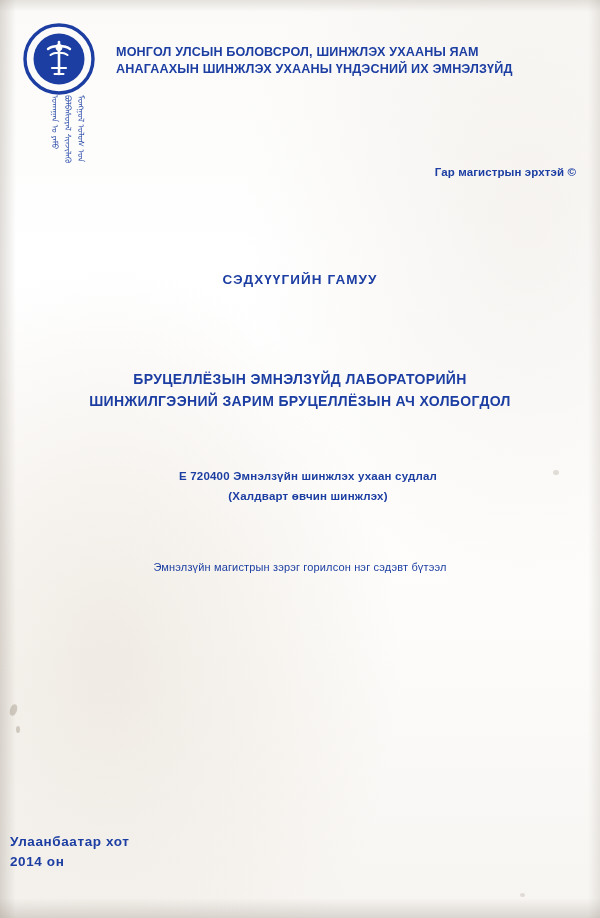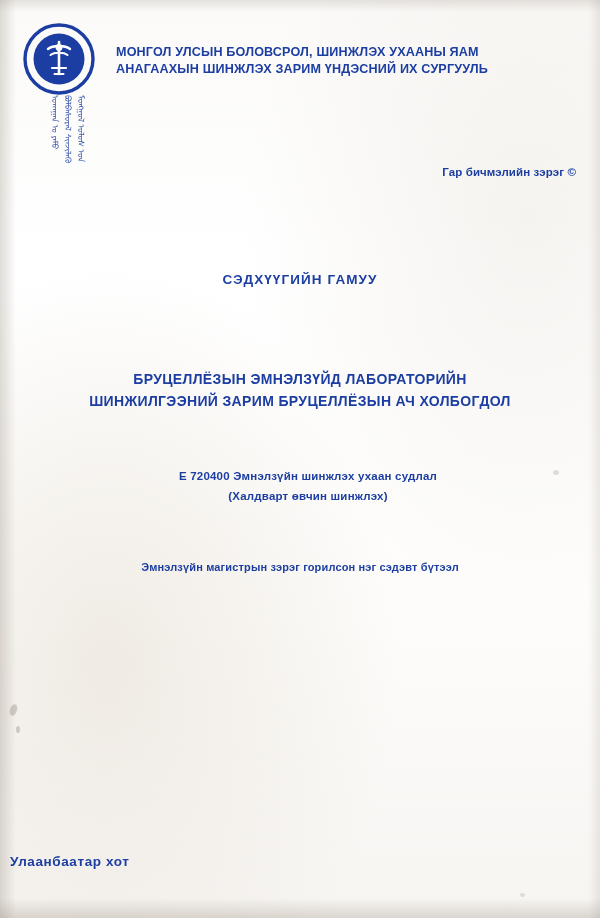--- a/index.html
+++ b/index.html
@@ -173,21 +173,21 @@
     font-weight: bold;
   }
 
   
   .degree {
     position: absolute;
     left: 0; right: 0;
     top: 561px;
     text-align: center;
     font-size: 11px;
-    font-weight: bold;
+    font-weight: normal;
     letter-spacing: 0.15px;
     color: #1c3ea2;
   }
 
   
   .footer {
     position: absolute;
     left: 10px; right: 0;
     bottom: 46px;
   }
@@ -222,42 +222,43 @@
       <path d="M26 27 C31 23, 43 23, 48 27" stroke="#ffffff" stroke-width="2.4" fill="none" stroke-linecap="round"></path>
       <path d="M28.5 33 C32 30, 42 30, 45.5 33" stroke="#ffffff" stroke-width="2" fill="none" stroke-linecap="round"></path>
       <circle cx="37" cy="25.5" r="3.4" fill="#ffffff"></circle>
       <path d="M30 46 L44 46" stroke="#ffffff" stroke-width="2.2" stroke-linecap="round"></path>
       <path d="M32.5 52 L41.5 52" stroke="#ffffff" stroke-width="2" stroke-linecap="round"></path>
     </svg>
   </div>
 
   <div class="header-block">
     <div class="header-line">МОНГОЛ УЛСЫН БОЛОВСРОЛ, ШИНЖЛЭХ УХААНЫ ЯАМ</div>
-    <div class="header-line">АНАГААХЫН ШИНЖЛЭХ ЗАРИМ ҮНДЭСНИЙ ИХ СУРГУУЛЬ</div>
+    <div class="header-line">АНАГААХЫН ШИНЖЛЭХ УХААНЫ ҮНДЭСНИЙ ИХ ЭМНЭЛЗҮЙД</div>
   </div>
 
   <div class="mongol-script">
     <div class="mongol-col">ᠮᠣᠩᠭᠣᠯ ᠤᠯᠤᠰ ᠤᠨ</div>
     <div class="mongol-col">ᠪᠣᠯᠪᠠᠰᠤᠷᠠᠯ ᠰᠢᠨᠵᠢᠯᠡᠬᠦ</div>
     <div class="mongol-col">ᠤᠬᠠᠭᠠᠨ ᠤ ᠶᠠᠮᠤ</div>
   </div>
 
-  <div class="copyright">Гар бичмэлийн зэрэг ©</div>
+  <div class="copyright">Гар магистрын эрхтэй ©</div>
 
   <div class="author">СЭДХҮҮГИЙН ГАМУУ</div>
 
   <div class="title-block">
     <div class="title-line">БРУЦЕЛЛЁЗЫН ЭМНЭЛЗҮЙД ЛАБОРАТОРИЙН</div>
     <div class="title-line">ШИНЖИЛГЭЭНИЙ ЗАРИМ БРУЦЕЛЛЁЗЫН АЧ ХОЛБОГДОЛ</div>
   </div>
 
   <div class="specialty-block">
     <div class="specialty-line">Е 720400 Эмнэлзүйн шинжлэх ухаан судлал</div>
     <div class="specialty-line sub">(Халдварт өвчин шинжлэх)</div>
   </div>
 
   <div class="degree">Эмнэлзүйн магистрын зэрэг горилсон нэг сэдэвт бүтээл</div>
 
   <div class="footer">
     <div class="footer-line">Улаанбаатар хот</div>
+    <div class="footer-line">2014 он</div>
   </div>
 
 </div>
 
 </body></html>

